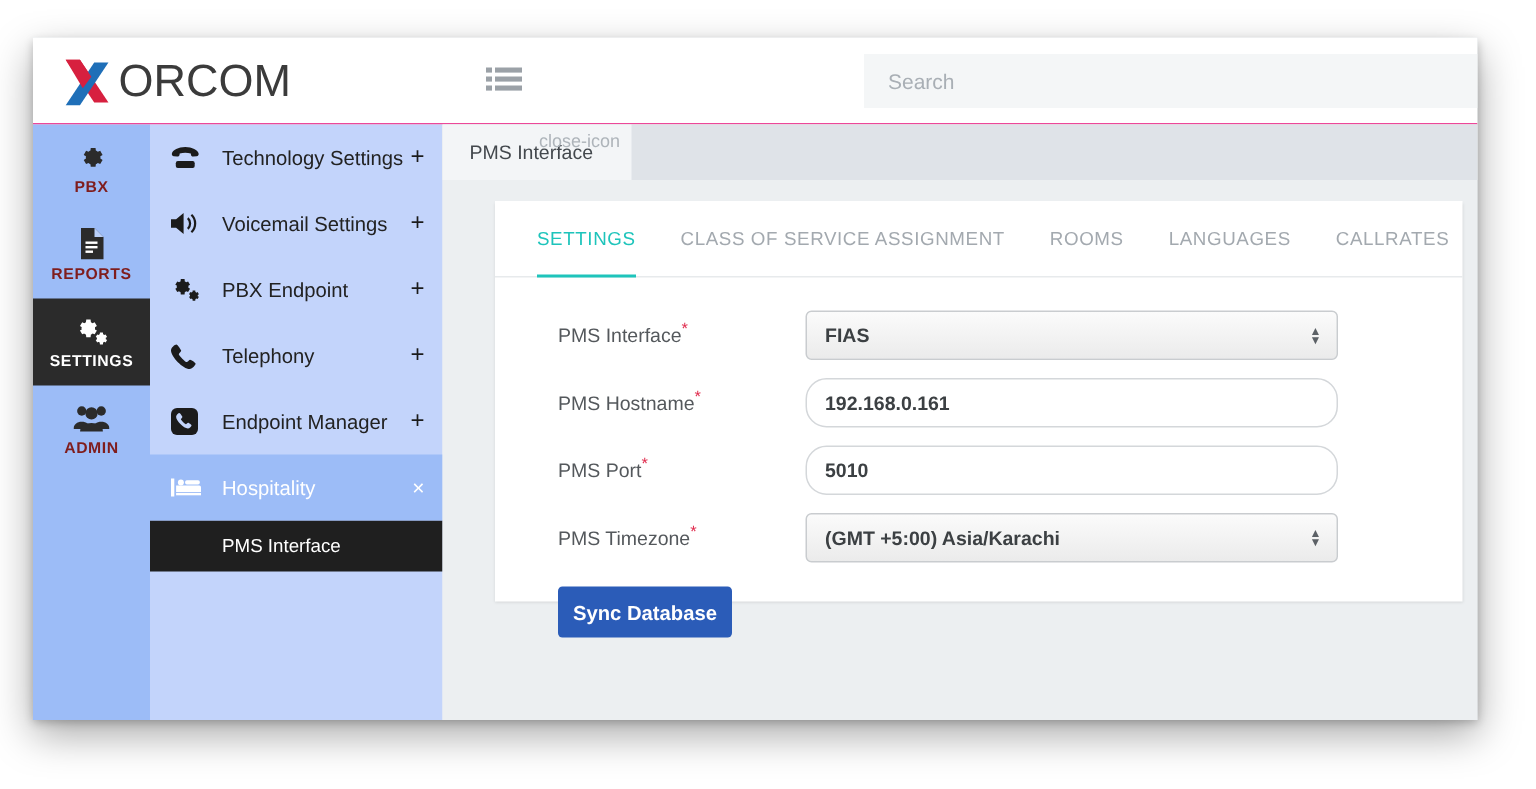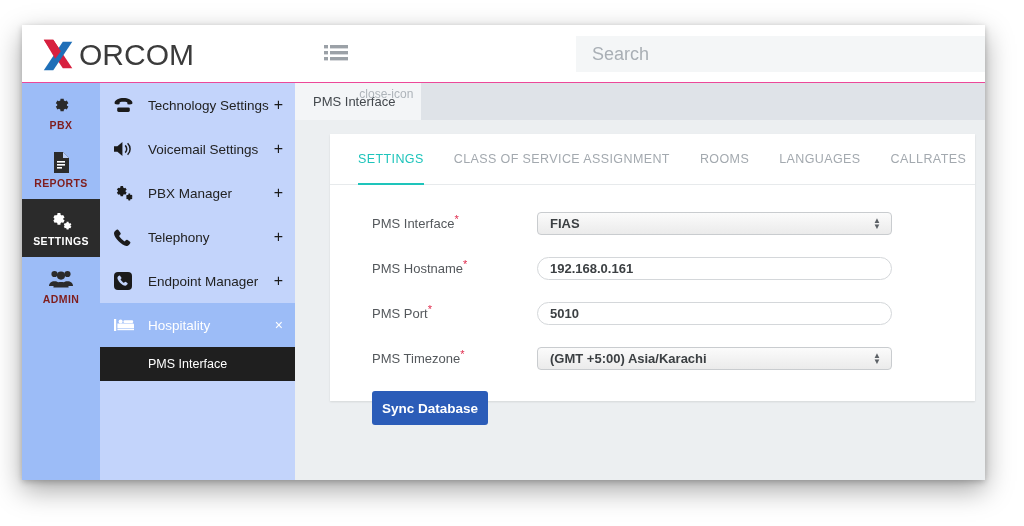--- a/index.html
+++ b/index.html
@@ -65,21 +65,21 @@
 
   #search-box {
     position: absolute;
     left: 554px;
     top: 11px;
     width: 409px;
     height: 36px;
     background: #f4f6f7;
     border: none;
     outline: none;
-    font-size: 18px;
+    font-size: 14px;
     color: #5d6368;
     padding: 0 16px;
     box-sizing: border-box;
     font-family: "Liberation Sans", sans-serif;
   }
   #search-box::placeholder { color: #a9afb5; }
 
   
   #icon-rail {
     position: absolute;
@@ -277,21 +277,21 @@
     flex: 0 0 165px;
   }
   .form-label .req {
     color: #e02b4d;
     font-size: 11px;
     vertical-align: super;
     line-height: 0;
   }
   .field {
     width: 355px;
-    height: 23px;
+    height: 33px;
     box-sizing: border-box;
     font-size: 13px;
     font-weight: bold;
     color: #3c4043;
     padding: 0 28px 0 12px;
     font-family: "Liberation Sans", sans-serif;
   }
   .field.text-input {
     background: #ffffff;
     border: 1px solid #d4d7da;
@@ -445,21 +445,21 @@
 
     <div class="menu-item">
       <span class="menu-icon">
         <svg width="20" height="18" viewBox="0 0 23 20">
           <path d="M8 4.4a3.6 3.6 0 1 0 0 7.2 3.6 3.6 0 0 0 0-7.2zm0 5.2a1.6 1.6 0 1 1 0-3.2 1.6 1.6 0 0 1 0 3.2z"></path>
           <path d="M14.6 9.4l-1.3-.8c.1-.5.1-.9 0-1.4l1.3-.8-1.5-2.5-1.4.6c-.3-.3-.7-.6-1.1-.7L10.4 2H7.5l-.2 1.8c-.4.1-.8.4-1.1.7l-1.4-.6-1.5 2.5 1.3.8c-.1.5-.1.9 0 1.4l-1.3.8 1.5 2.5 1.4-.6c.3.3.7.6 1.1.7l.2 1.8h2.9l.2-1.8c.4-.1.8-.4 1.1-.7l1.4.6 1.5-2.5z"></path>
           <path d="M17 12.2a2.4 2.4 0 1 0 0 4.8 2.4 2.4 0 0 0 0-4.8zm0 3.4a1 1 0 1 1 0-2 1 1 0 0 1 0 2z"></path>
           <path d="M21.4 15.6l-.9-.5c.05-.3.05-.6 0-.9l.9-.5-1-1.7-.9.4c-.2-.2-.5-.4-.8-.5l-.1-1.2h-2l-.1 1.2c-.3.1-.6.3-.8.5l-.9-.4-1 1.7.9.5c-.05.3-.05.6 0 .9l-.9.5 1 1.7.9-.4c.2.2.5.4.8.5l.1 1.2h2l.1-1.2c.3-.1.6-.3.8-.5l.9.4z"></path>
         </svg>
       </span>
-      <span class="menu-label">PBX Manager</span>
+      <span class="menu-label">PBX Endpoint</span>
       <span class="menu-suffix">+</span>
     </div>
 
     <div class="menu-item">
       <span class="menu-icon">
         <svg width="17" height="17" viewBox="0 0 17 17">
           <path d="M3.6 0.6C2.6.6 0 2.6 0 4.6c0 4.2 8.2 12.4 12.4 12.4 2 0 4-2.6 4-3.6 0-.6-3-2.6-3.6-2.6-.7 0-1.7 1.6-2.3 1.6-.8 0-5.3-4.5-5.3-5.3 0-.6 1.6-1.6 1.6-2.3C6.8 4.2 4.3.6 3.6.6z"></path>
         </svg>
       </span>
       <span class="menu-label">Telephony</span>

